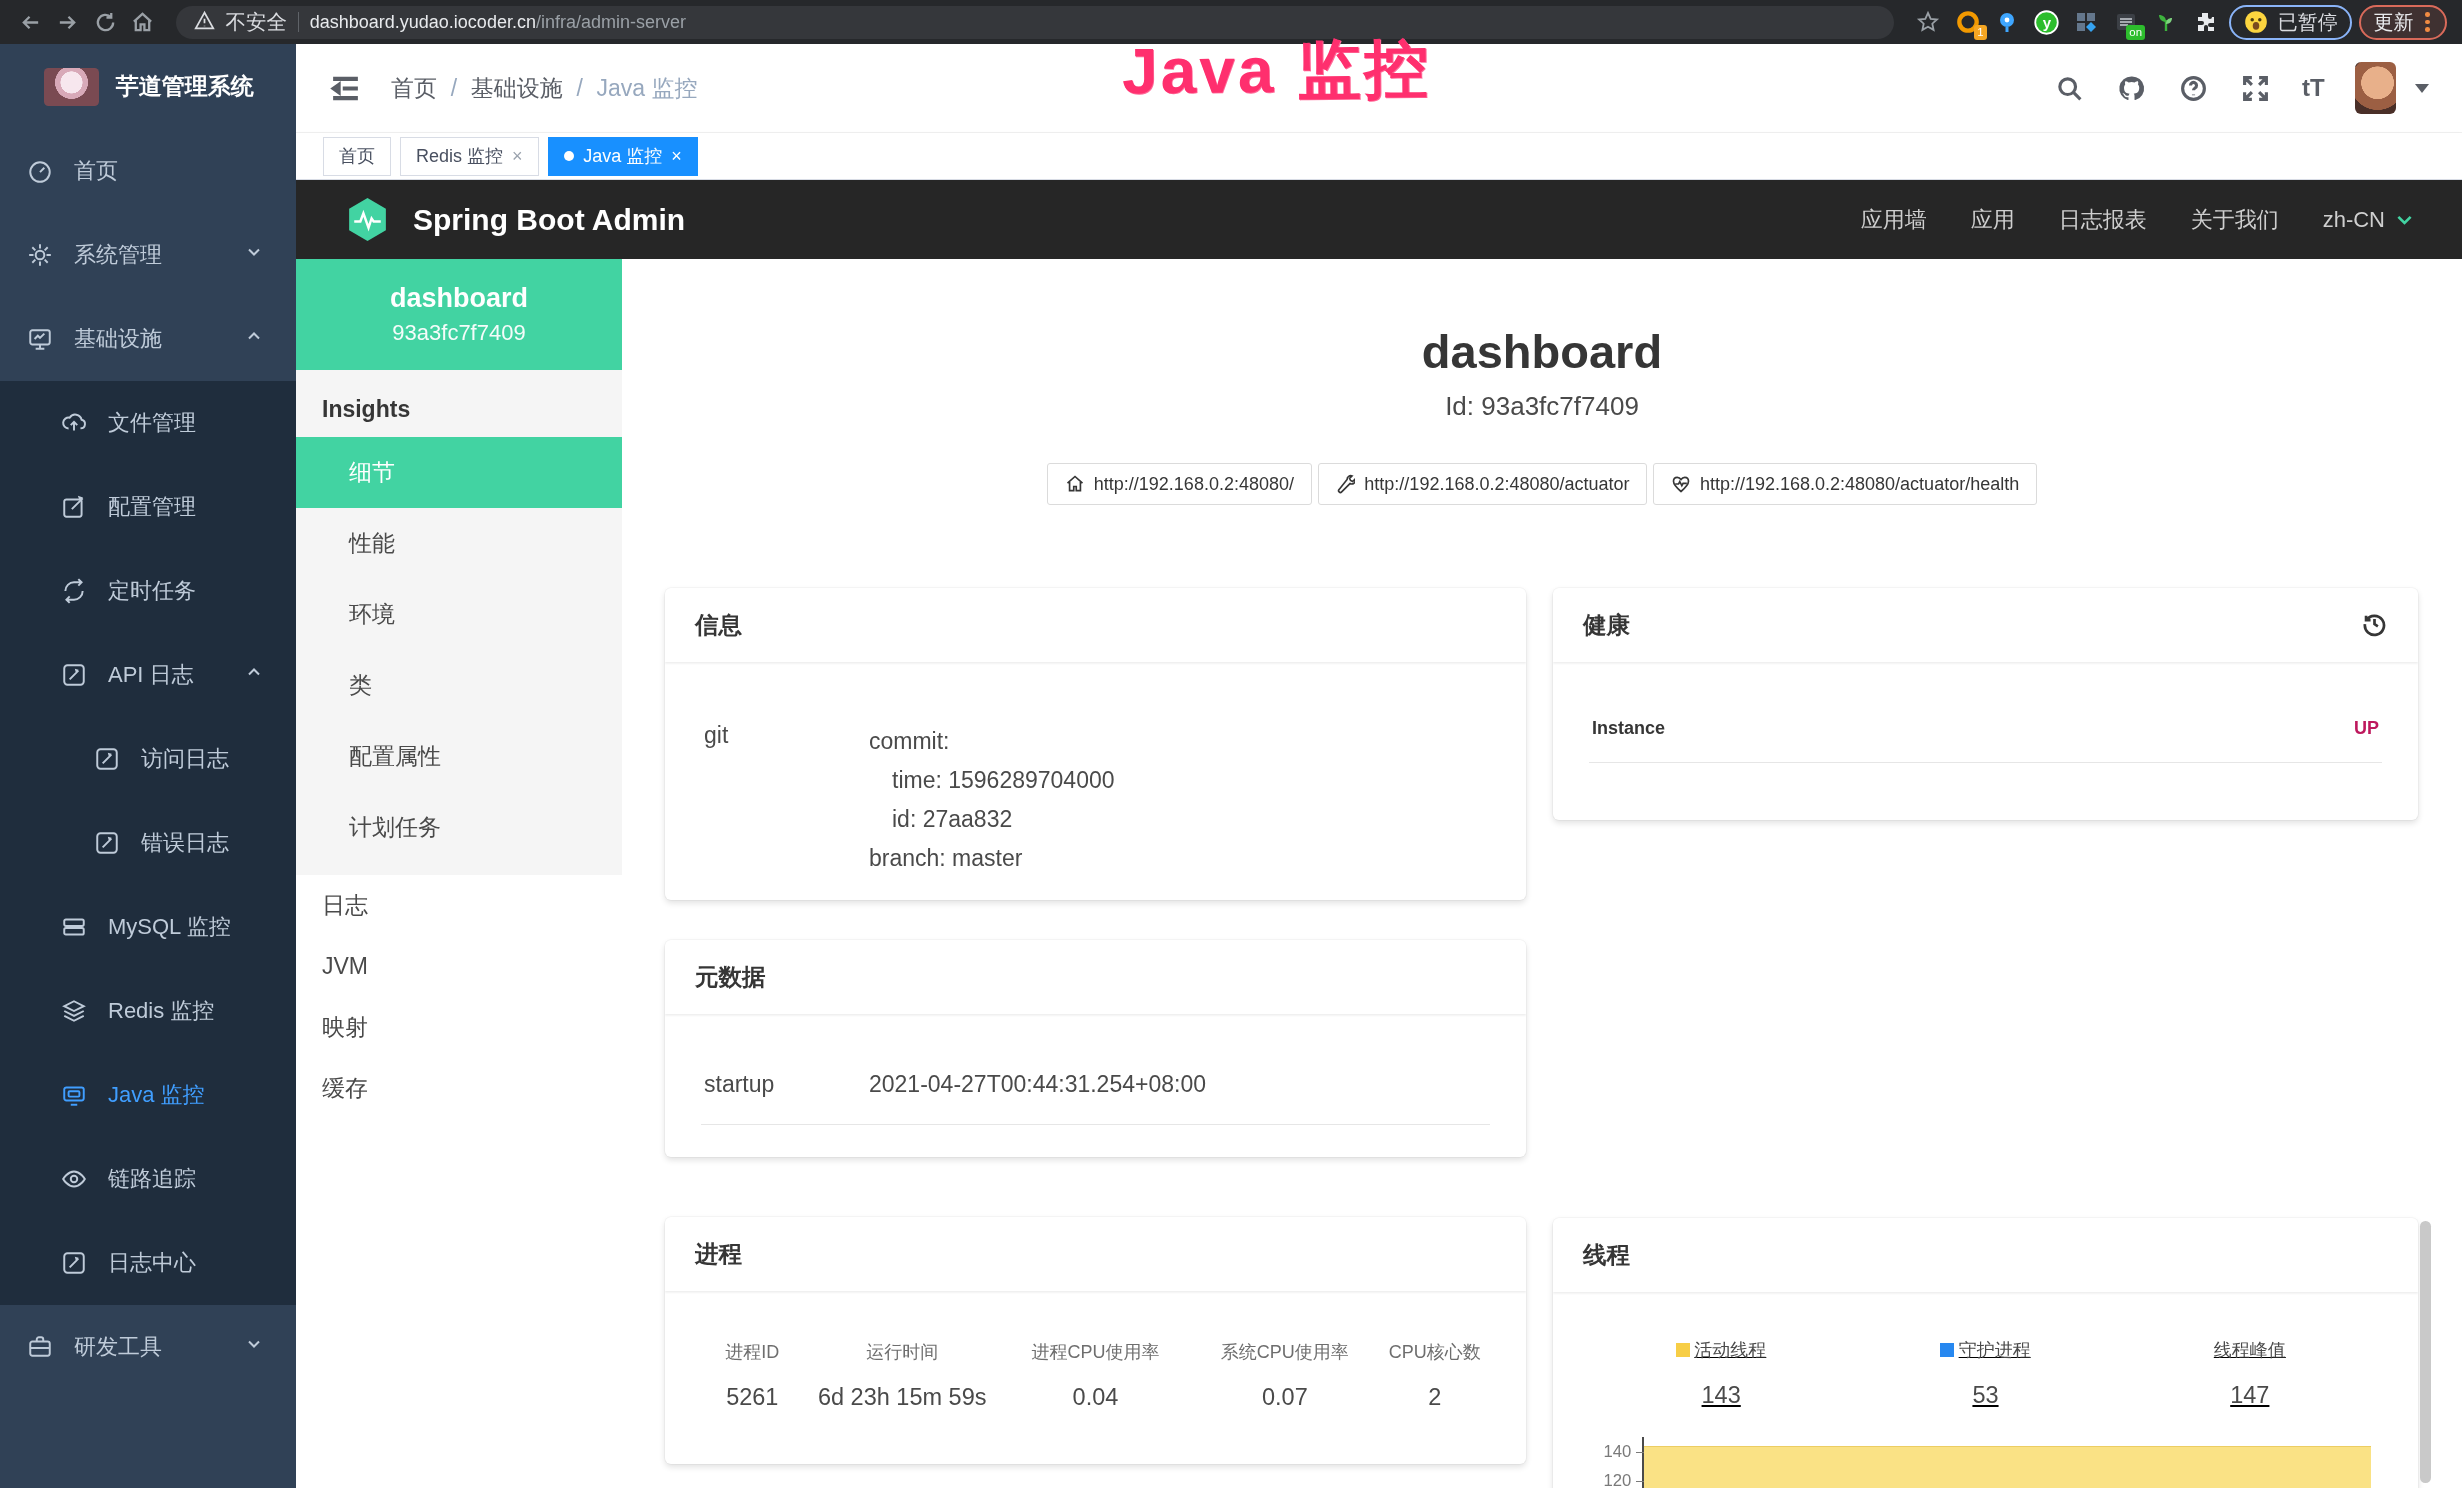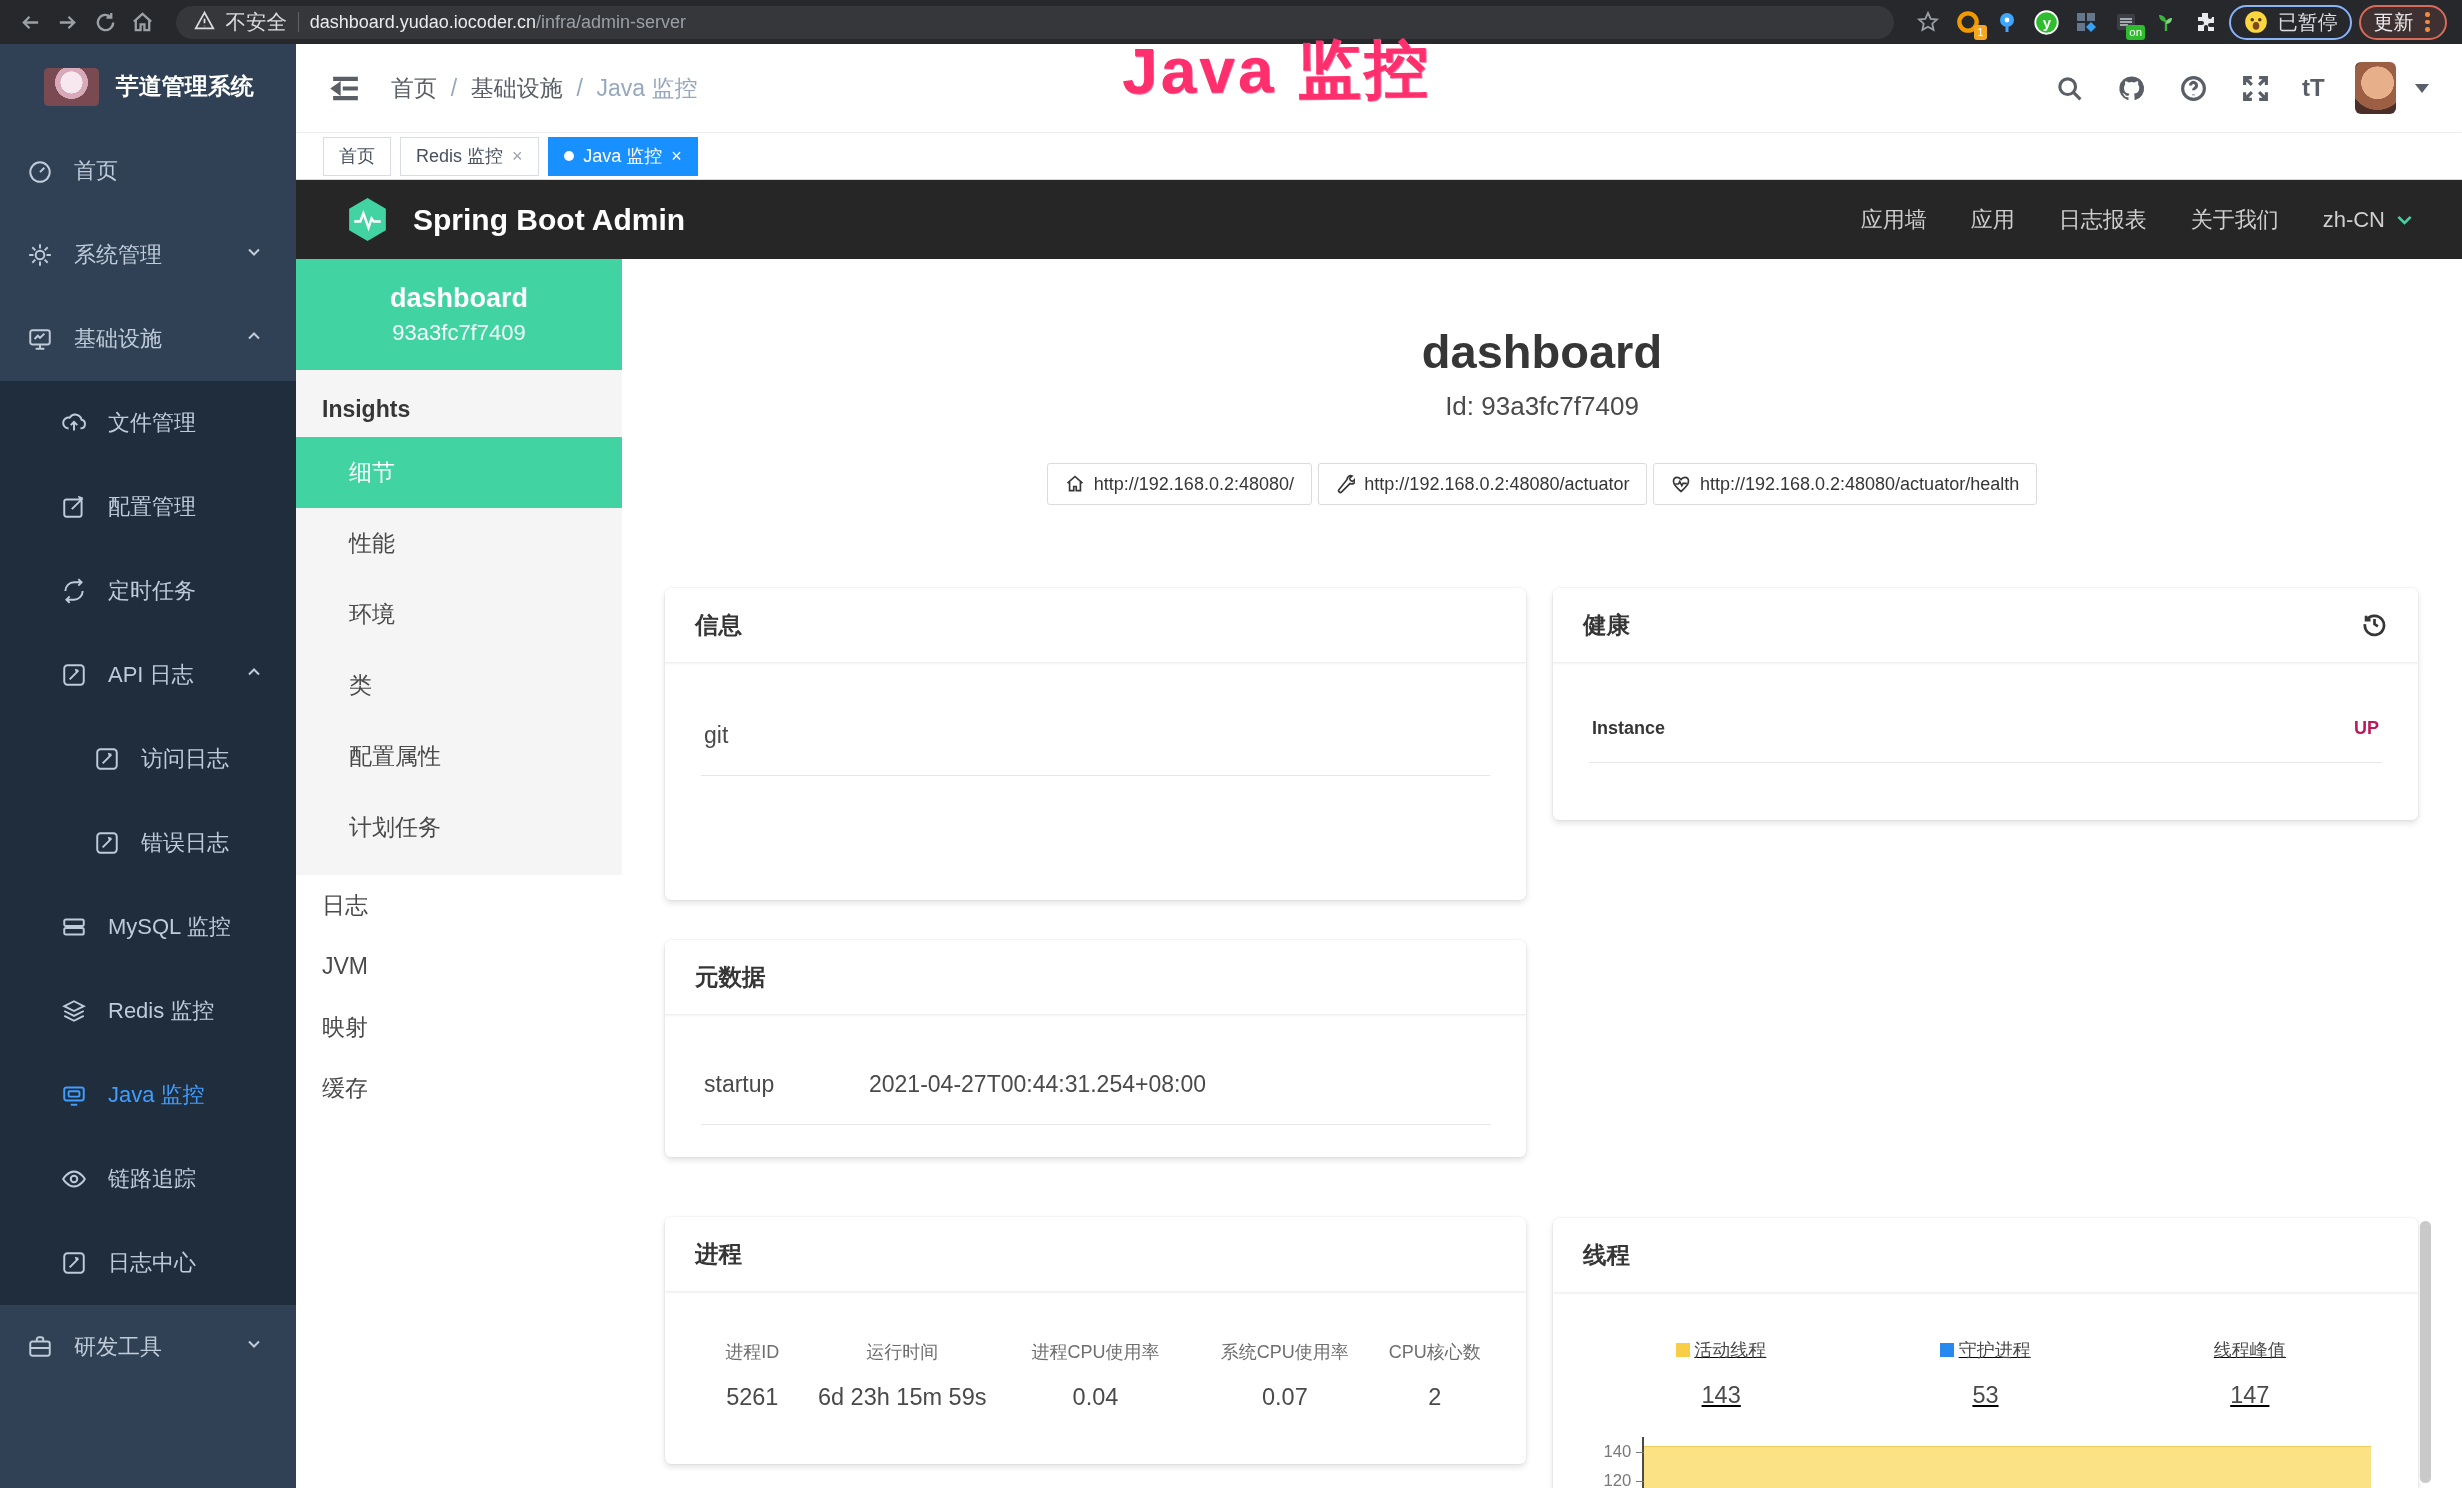--- a/index.html
+++ b/index.html
@@ -503,20 +503,26 @@
           <div class="grid">
 
             <div class="col-left">
               <div class="card" style="height:312px; margin-bottom:40px;">
                 <div class="card-header">
                     <span class="card-title">信息</span>
                   </div>
                 <div class="card-body">
                   <div class="kv-row" style="margin-top:13.7px;">
                     <div class="kv-key">git</div>
+                    <div class="kv-lines">
+                      <div>commit:</div>
+                      <div class="indent">time: 1596289704000</div>
+                      <div class="indent">id: 27aa832</div>
+                      <div>branch: master</div>
+                    </div>
                   </div>
                 </div>
               </div>
 
               <div class="card" style="height:217px; margin-bottom:60px;">
                 <div class="card-header">
                     <span class="card-title">元数据</span>
                   </div>
                 <div class="card-body">
                   <div class="kv-row" style="padding-top:27px;">

